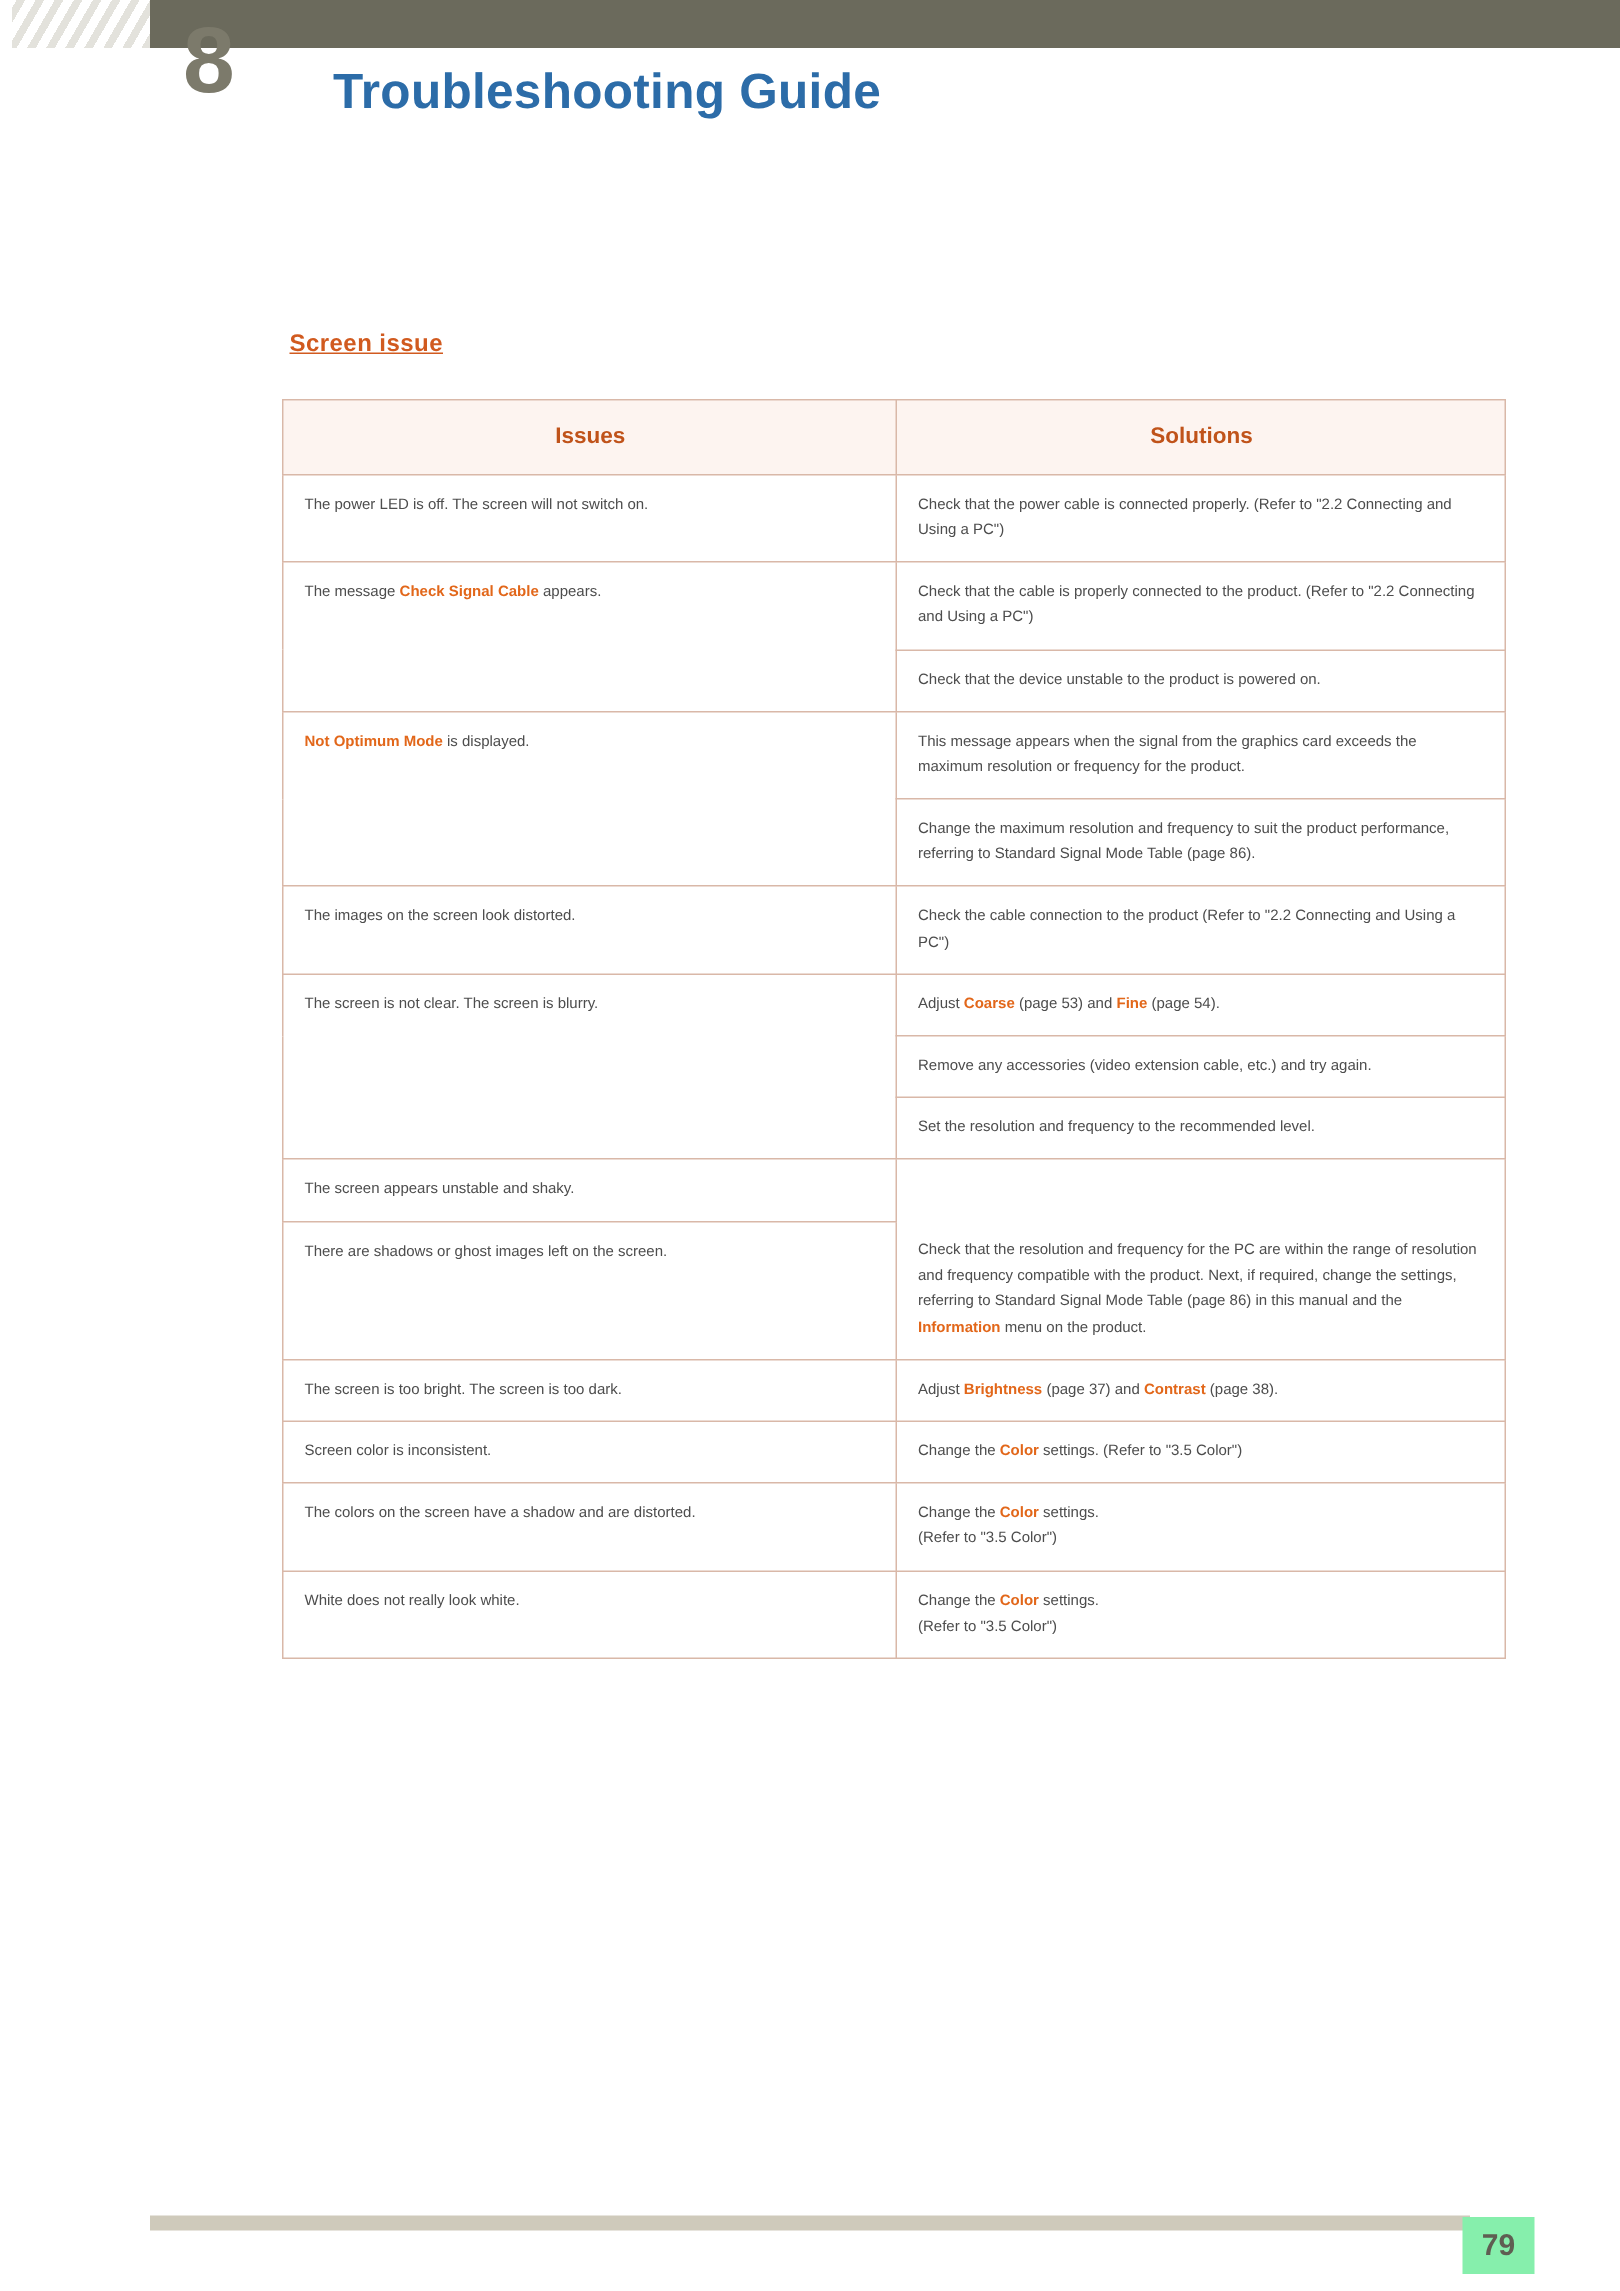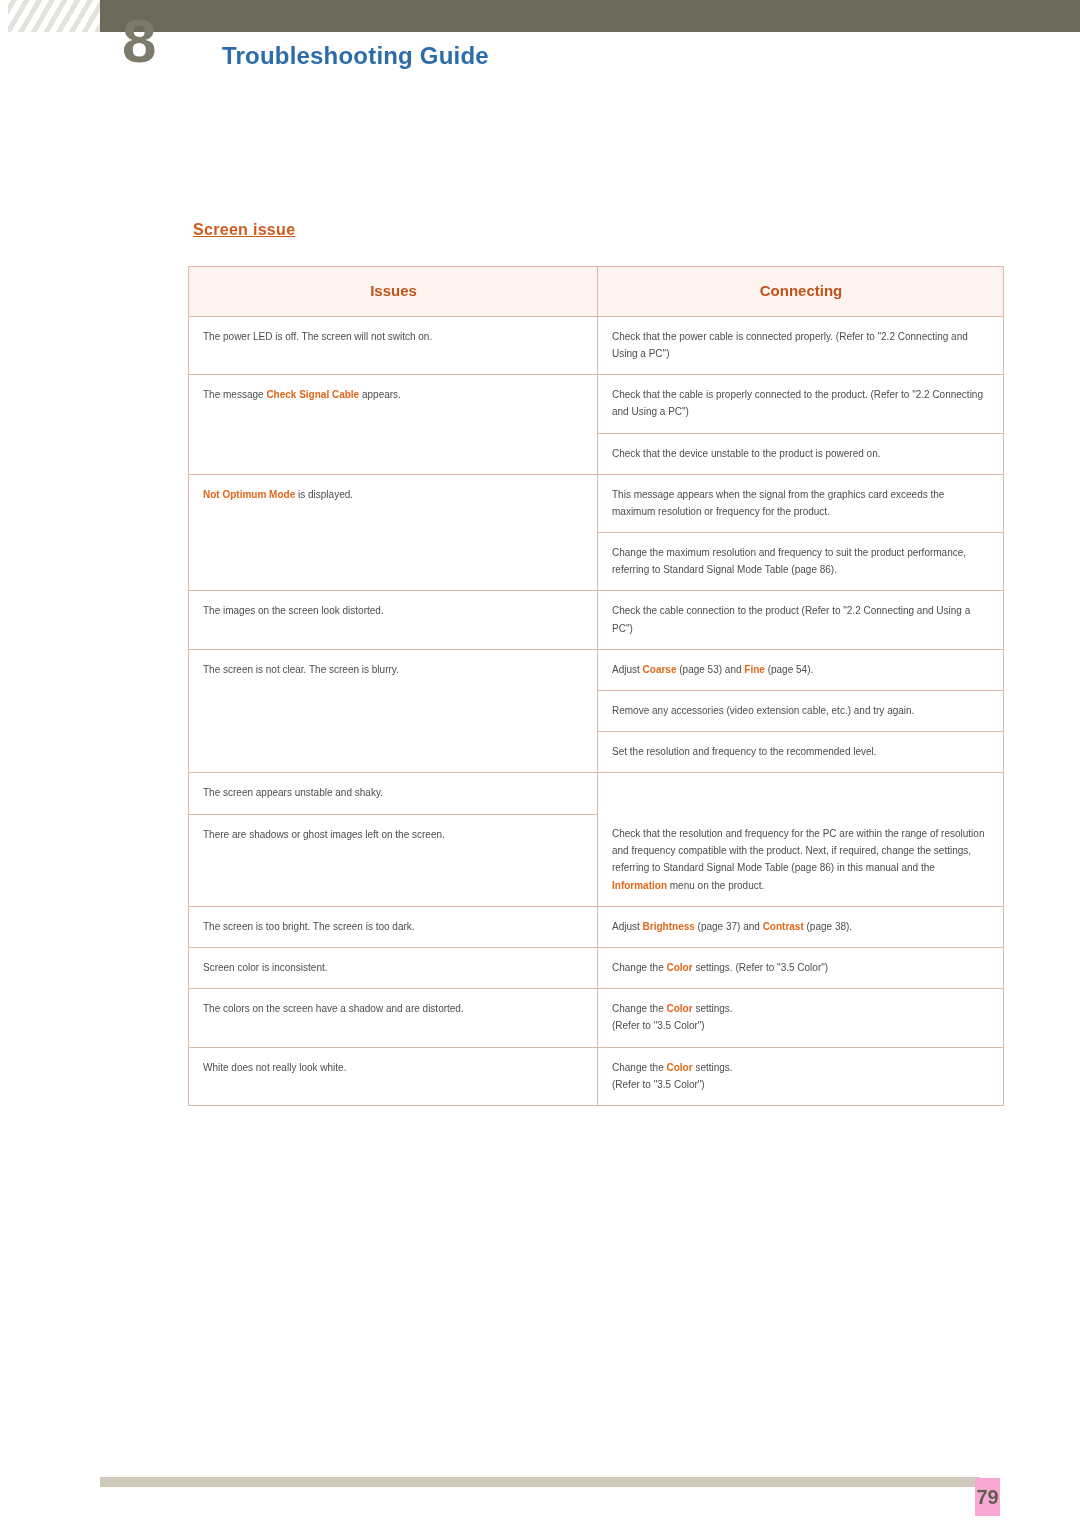--- a/index.html
+++ b/index.html
@@ -56,21 +56,21 @@
     font-size: 62px;
     font-weight: bold;
     color: #7c7a6b;
     line-height: 1;
     letter-spacing: -1px;
   }
   .page-heading {
     position: absolute;
     top: 42px;
     left: 222px;
-    font-size: 24px;
+    font-size: 33px;
     font-weight: bold;
     color: #2c6ca8;
     letter-spacing: 0.2px;
   }
 
   
   .section-title {
     position: absolute;
     top: 221px;
     left: 193px;
@@ -136,23 +136,23 @@
     width: 975px;
     text-align: right;
     font-size: 14.5px;
     color: #6b6a5c;
   }
   .footer-text b { font-weight: bold; }
   .page-number-box {
     position: absolute;
     top: 1478px;
     left: 975px;
-    width: 25px;
+    width: 48px;
     height: 38px;
-    background: #f9a8d4;
+    background: #86efac;
     color: #5f5e52;
     font-size: 20px;
     font-weight: bold;
     display: flex;
     align-items: center;
     justify-content: center;
   }
 </style>
 </head>
 <body>
@@ -170,21 +170,21 @@
 
 <div class="table-wrap">
   <table class="tg">
     <colgroup>
       <col class="c-issue">
       <col class="c-sol">
     </colgroup>
     <thead>
       <tr>
         <th>Issues</th>
-        <th>Connecting</th>
+        <th>Solutions</th>
       </tr>
     </thead>
     <tbody id="tbody">
         <tr>
           <td>The power LED is off. The screen will not switch on.</td>
           <td>Check that the power cable is connected properly. (Refer to "2.2 Connecting and Using a PC")</td>
         </tr>
         <tr>
           <td rowspan="2">The message <span class="hl">Check Signal Cable</span> appears.</td>
           <td>Check that the cable is properly connected to the product. (Refer to "2.2 Connecting and Using a PC")</td>

